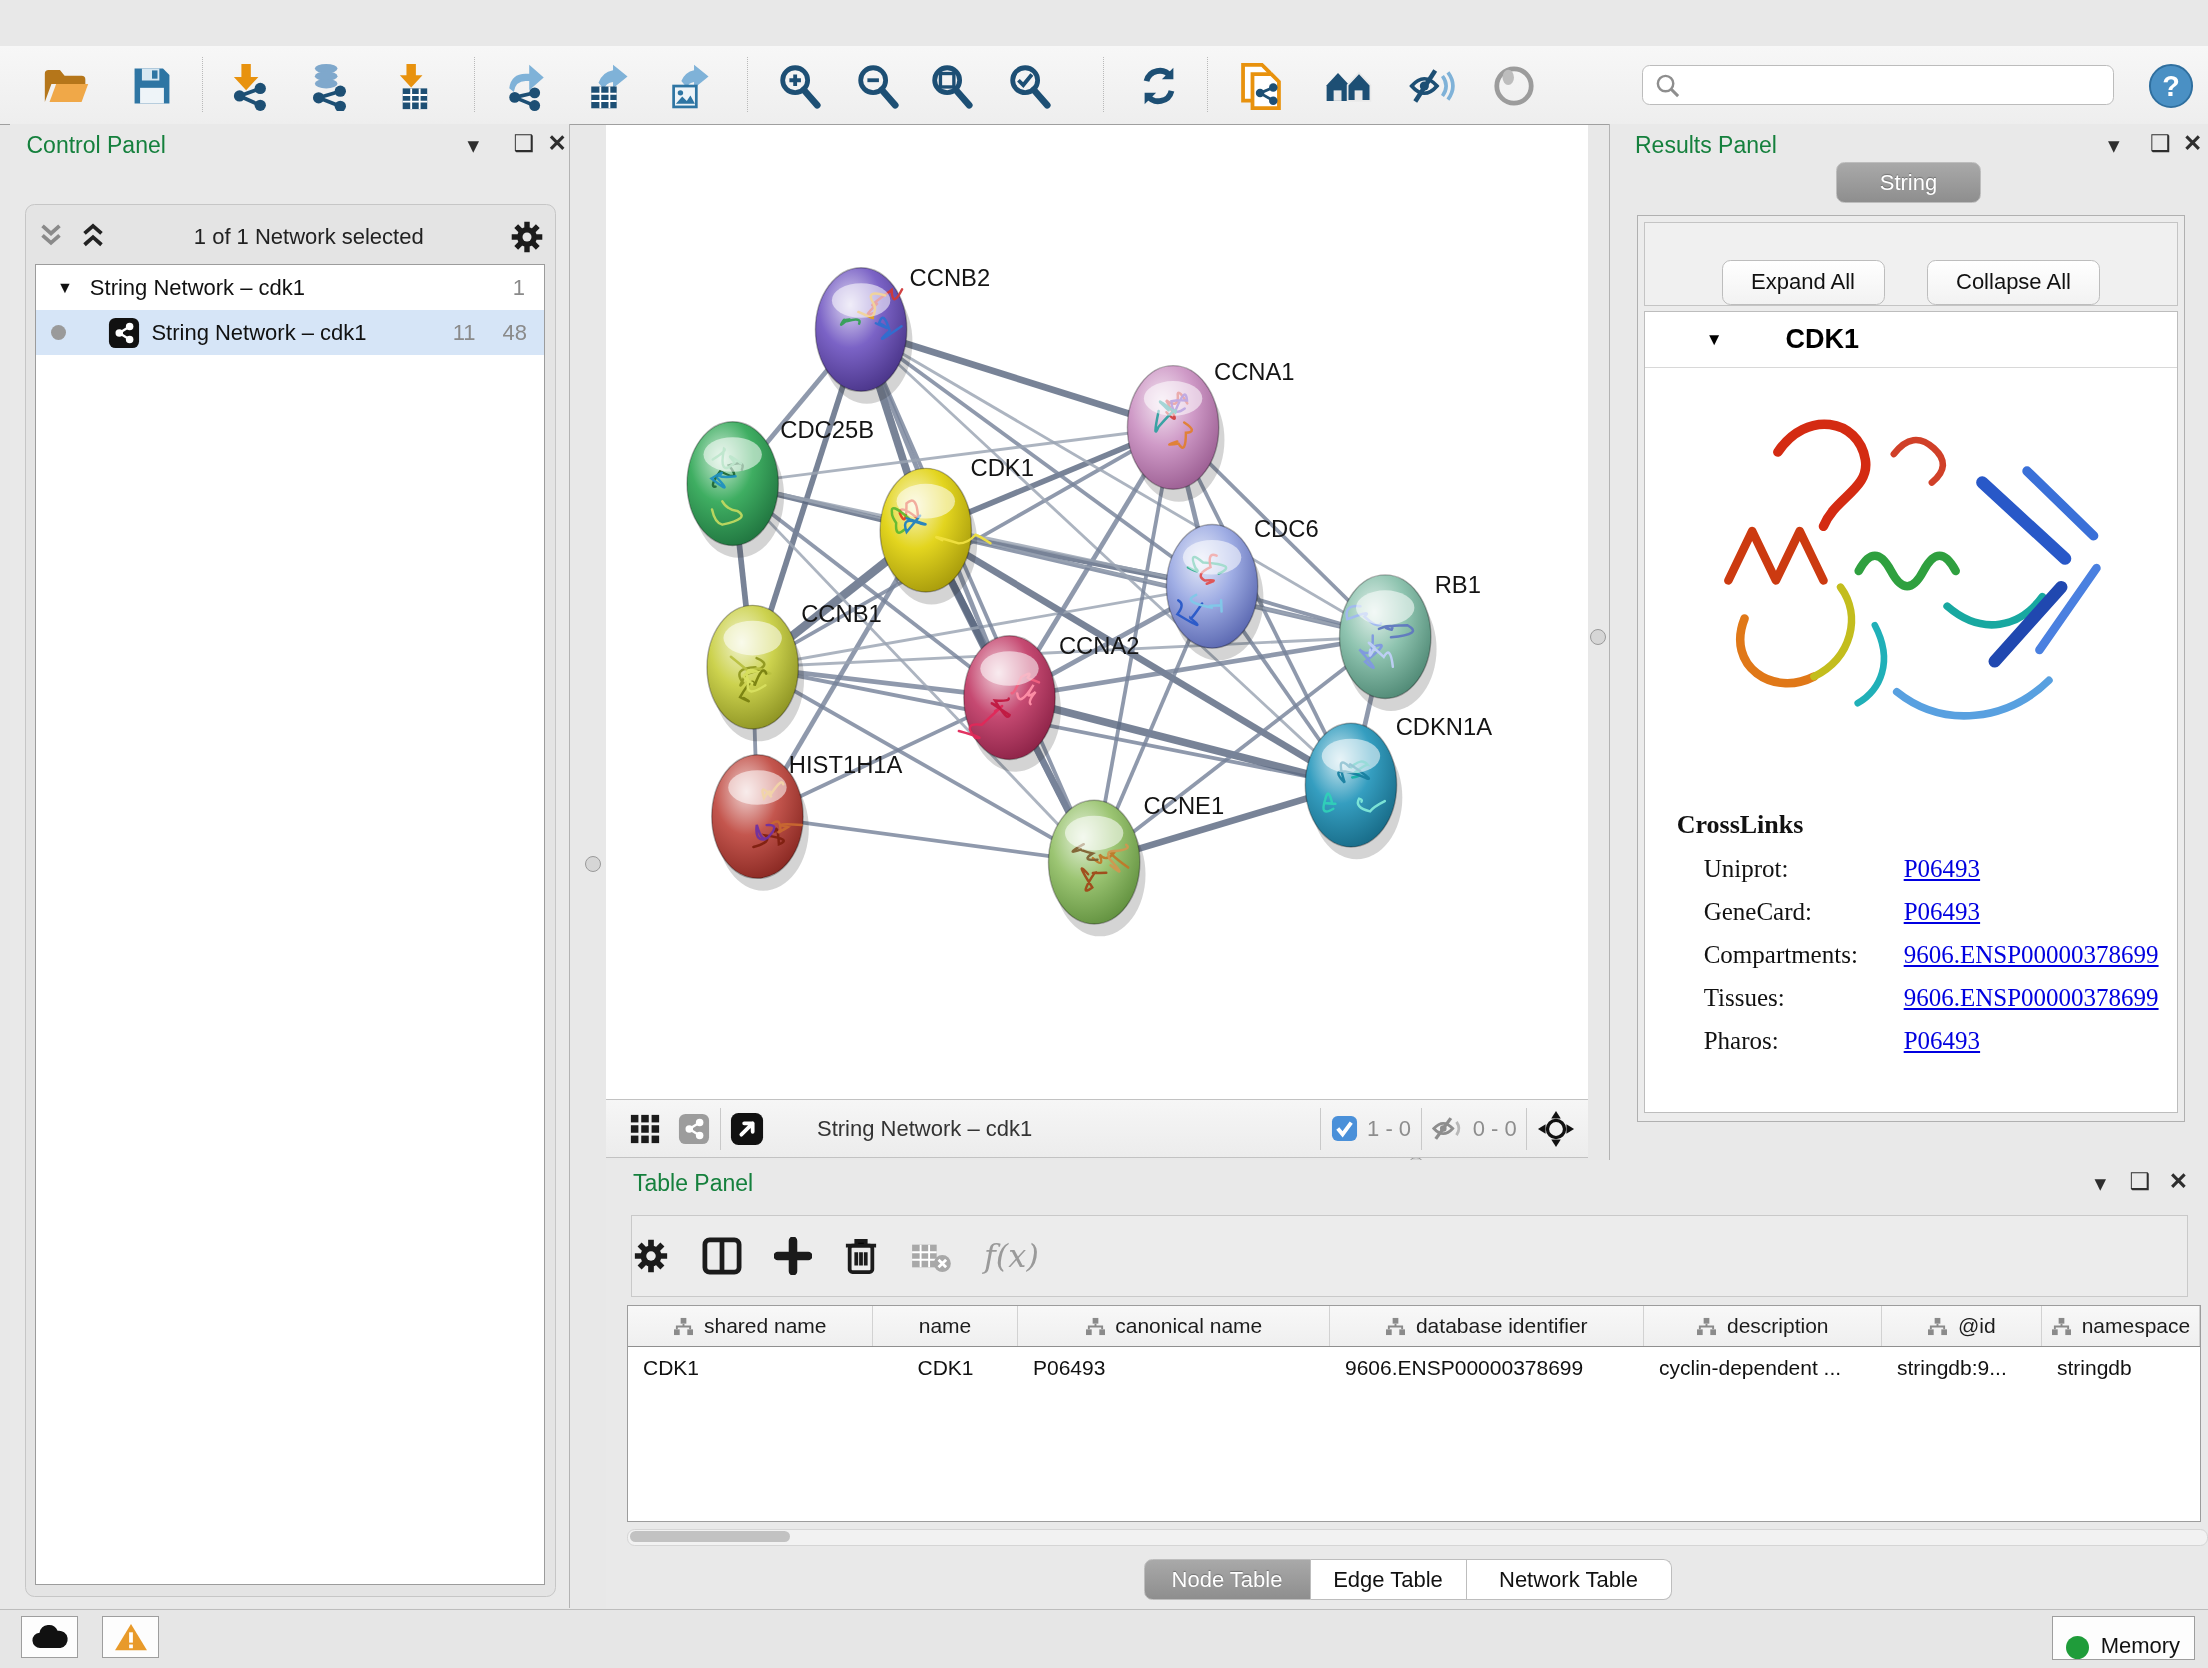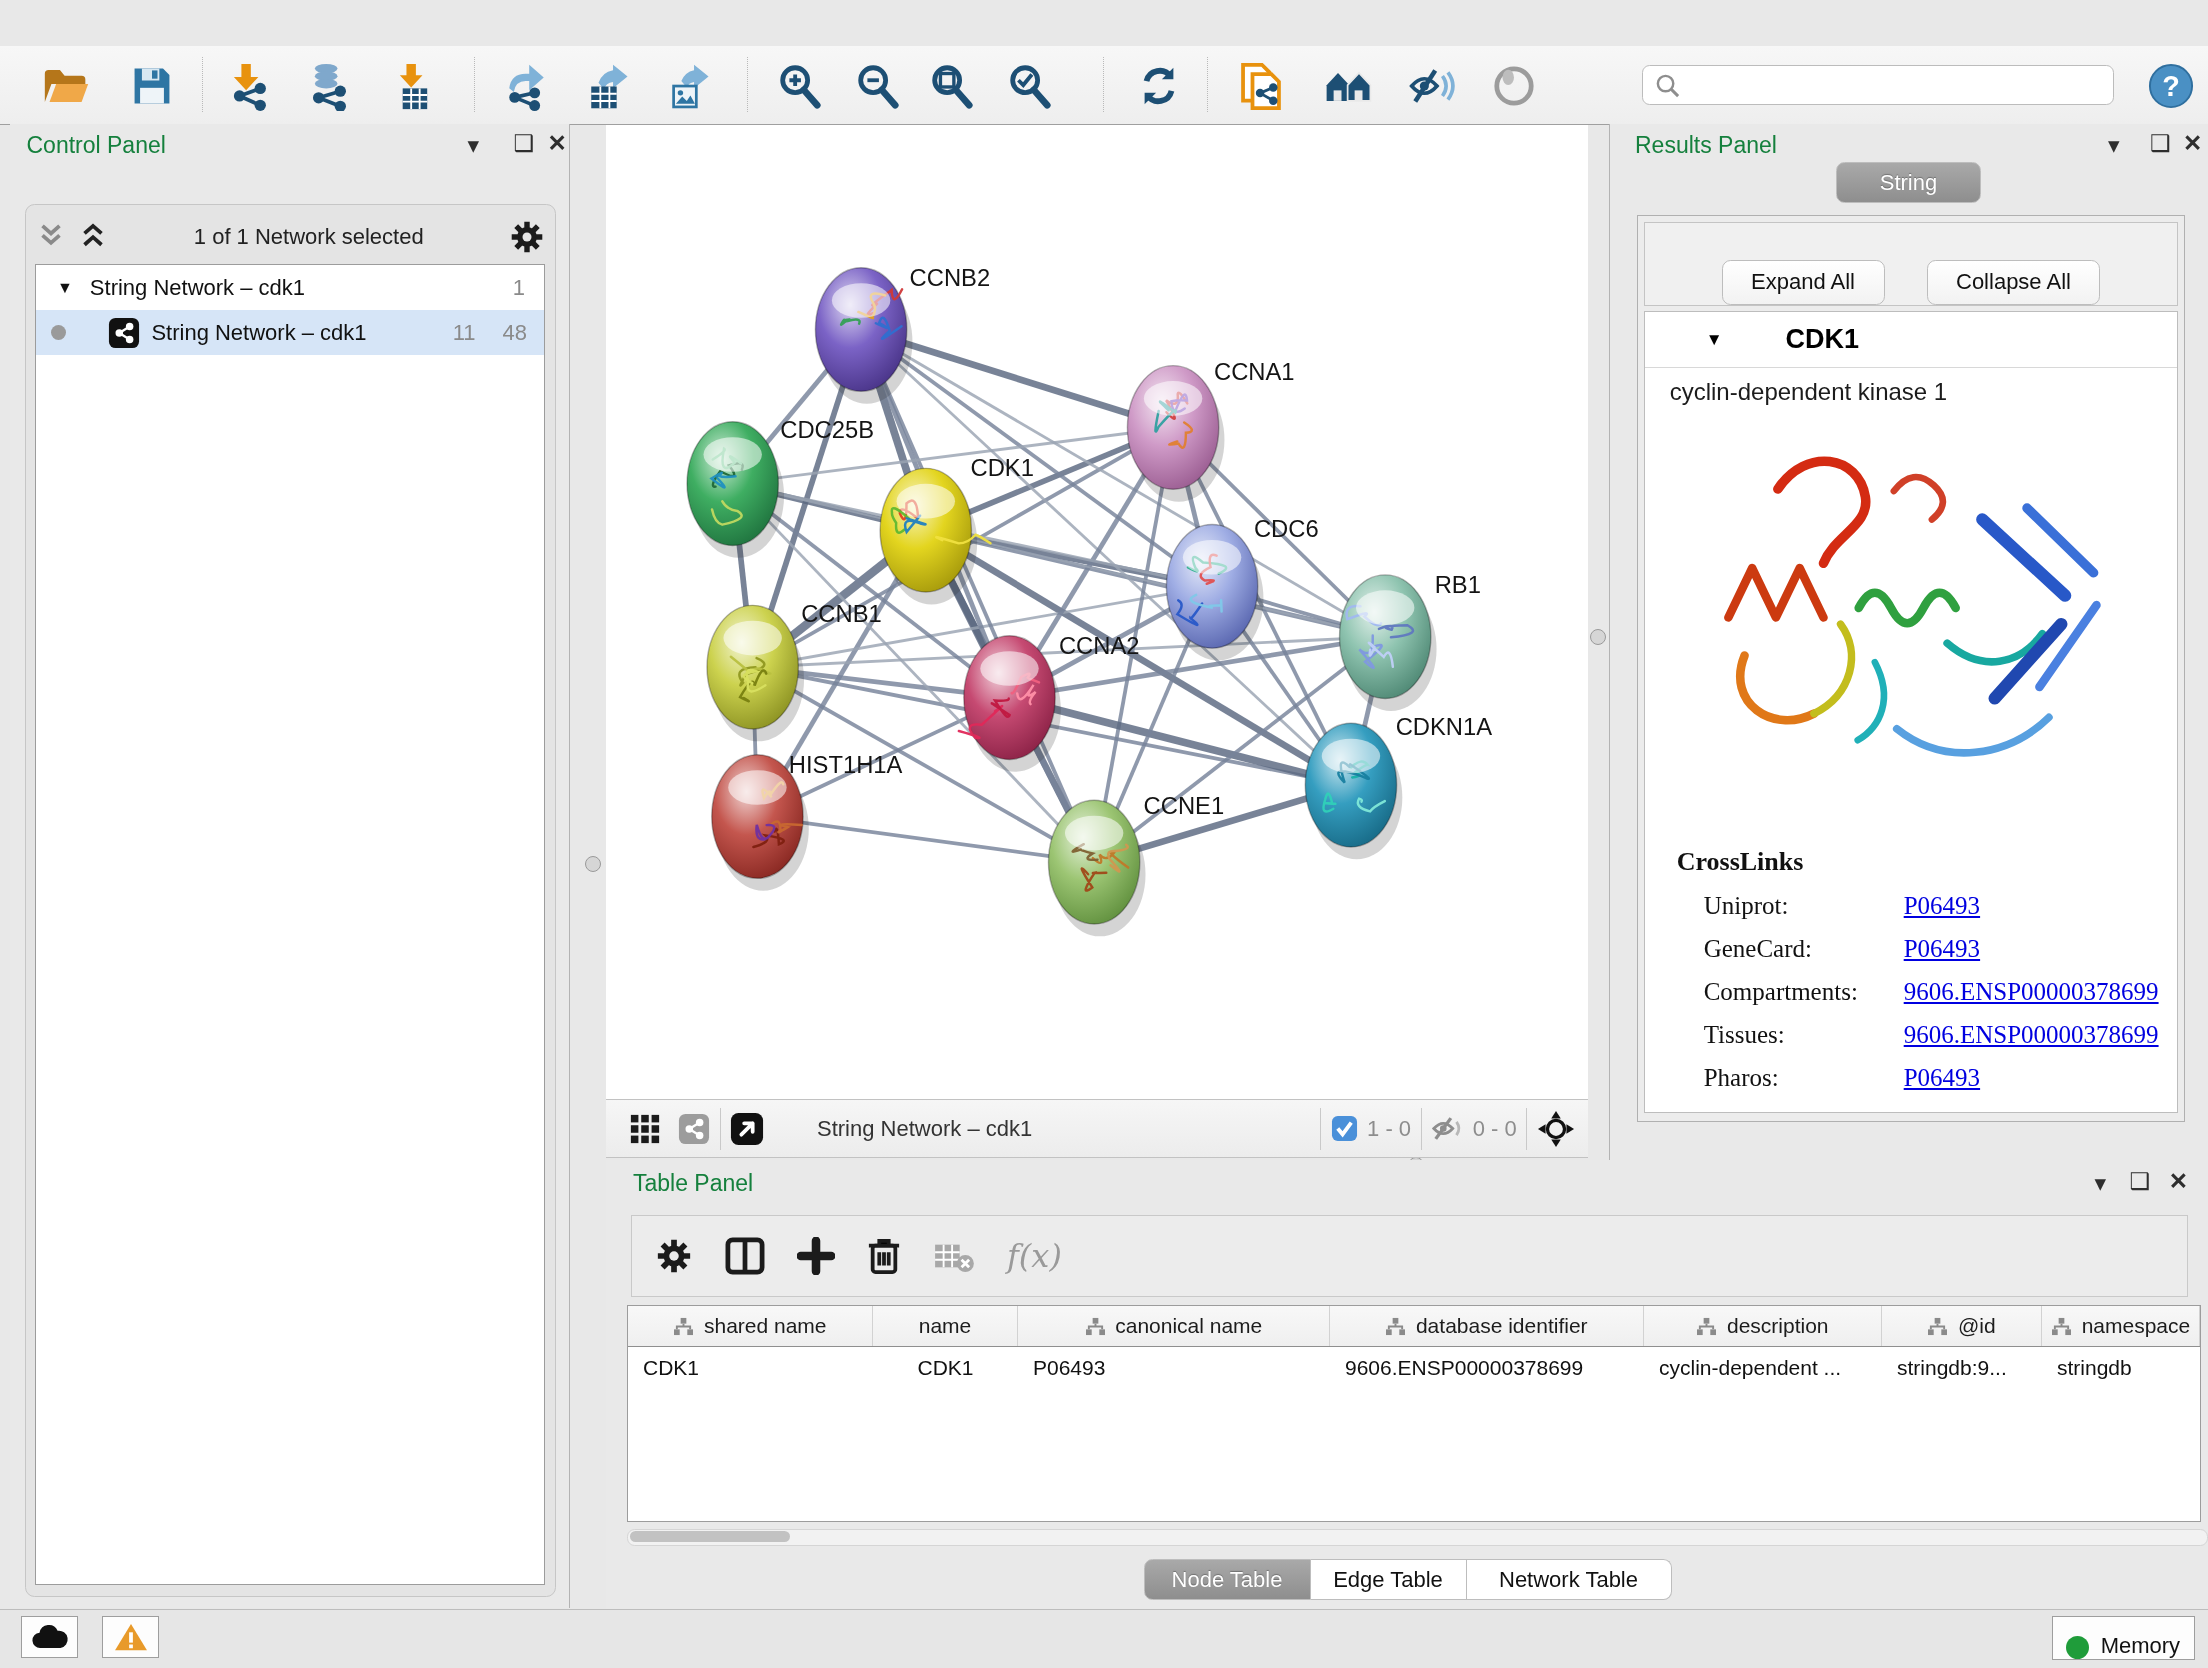--- a/index.html
+++ b/index.html
@@ -62,21 +62,21 @@
   .rp-phead{height:55px;border-bottom:1px solid #d8d8d8;display:flex;align-items:center;}
   .rp-desc{font-size:24px;color:#1c1c1c;padding:9.5px 0 0 25px;}
   .xl-heading{font-family:"Liberation Serif",serif;font-weight:bold;font-size:26px;color:#111;}
   .xl-row{display:flex;font-family:"Liberation Serif",serif;font-size:25px;color:#111;margin-top:15px;}
   .xl-label{width:200px;}
   .xl-link{color:#0000e0;text-decoration:underline;}
 
   
   .table-panel{position:absolute;left:606px;top:1160px;width:1603px;height:449px;background:#e9e9e9;}
   .tp-toolbar{position:absolute;left:25px;top:55px;right:21px;height:80px;background:#ececec;border:1px solid #c9c9c9;
-    display:flex;align-items:center;gap:32px;padding-left:23px;}
+    display:flex;align-items:center;gap:32px;}
   .tp-fx{font-family:"DejaVu Serif",serif;font-style:italic;font-size:32px;color:#9a9a9a;}
   .tbl{position:absolute;left:21px;top:145px;right:7.6px;height:215px;background:#fff;border:1px solid #9c9c9c;overflow:hidden;}
   .thead{display:flex;background:linear-gradient(#f8f8f8,#efefef);border-bottom:1.9px solid #8f8f8f;height:40px;}
   .th{display:flex;align-items:center;justify-content:center;gap:9.5px;font-size:21px;color:#1c1c1c;
     border-right:1px solid #d2d2d2;box-sizing:border-box;overflow:hidden;white-space:nowrap;}
   .trow{display:flex;height:42px;}
   .td{display:flex;align-items:center;font-size:21px;color:#111;box-sizing:border-box;
     padding-left:15px;overflow:hidden;white-space:nowrap;}
   .c0{width:245px}.c1{width:145px;justify-content:center;padding-left:0}.c2{width:312px}.c3{width:314px}
   .c4{width:238px}.c5{width:160px}.c6{flex:1}
@@ -613,21 +613,20 @@
     <div class="rp-box">
       <div class="rp-buttons">
         <button class="btn">Expand All</button>
         <button class="btn">Collapse All</button>
       </div>
       <div class="rp-protein">
         <div class="rp-phead">
           <span style="margin-left:61px;font-size:17px">▼</span>
           <span style="margin-left:63px;font-size:27px;font-weight:bold">CDK1</span>
         </div>
-        <div class="rp-desc">cyclin-dependent kinase 1</div>
 
         <svg width="514" height="409" viewBox="0 0 540 430" style="margin:7.6px auto 0">
           <g fill="none" stroke-linecap="round">
             <path d="M130 80 C160 35 215 45 222 88 C227 118 190 128 178 158" stroke="#d42b12" stroke-width="10"></path>
             <path d="M78 215 L103 163 L128 215 L153 163 L178 215" stroke="#cc3a10" stroke-width="9" stroke-linejoin="round"></path>
             <path d="M95 255 C75 305 125 338 168 316" stroke="#e07818" stroke-width="9"></path>
             <path d="M168 316 C208 296 218 252 196 222" stroke="#c3bd1d" stroke-width="8"></path>
             <path d="M215 205 q17-32 34 0 q17 32 34 0 q17-32 34 0" stroke="#2fa03f" stroke-width="9"></path>
             <path d="M308 242 C345 274 385 264 408 232" stroke="#18a8a0" stroke-width="8"></path>
             <path d="M252 82 q20-26 42-6 q20 18 -2 36" stroke="#d04028" stroke-width="7"></path>

